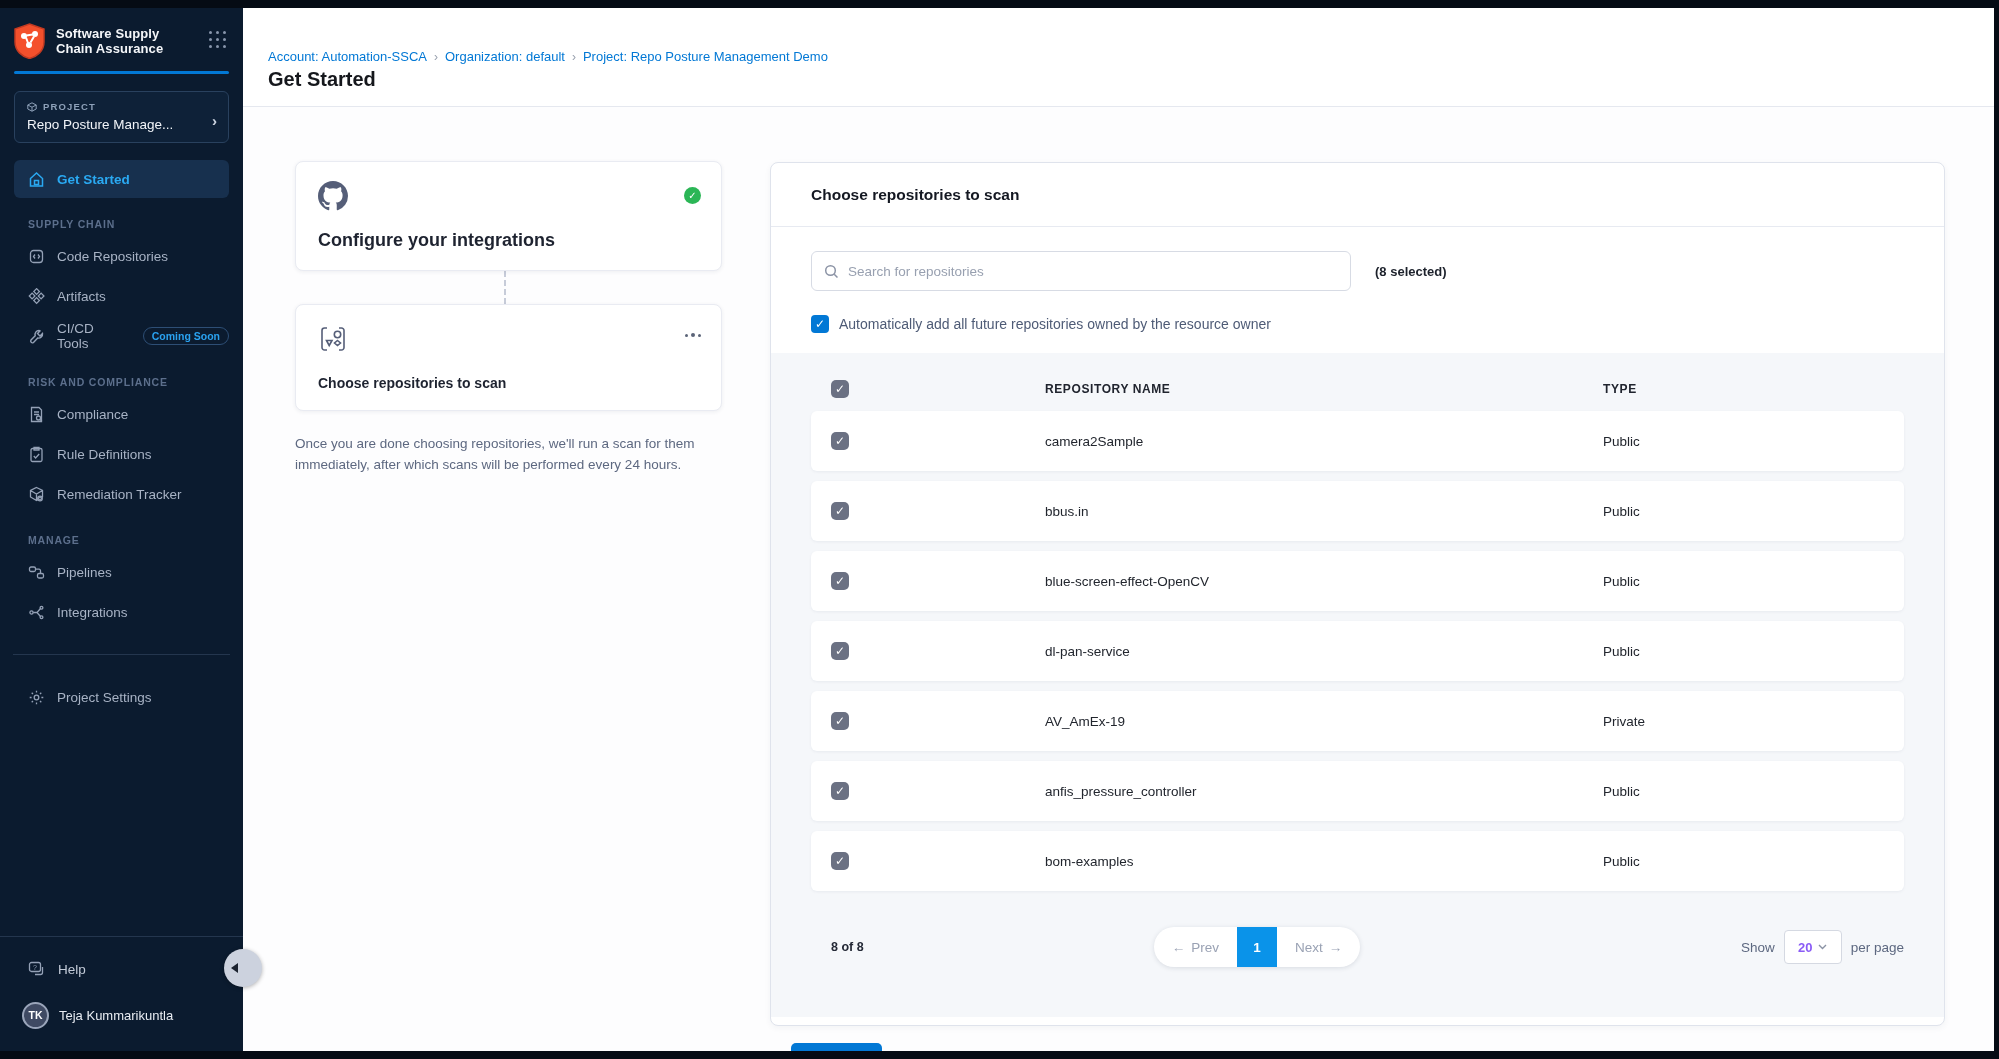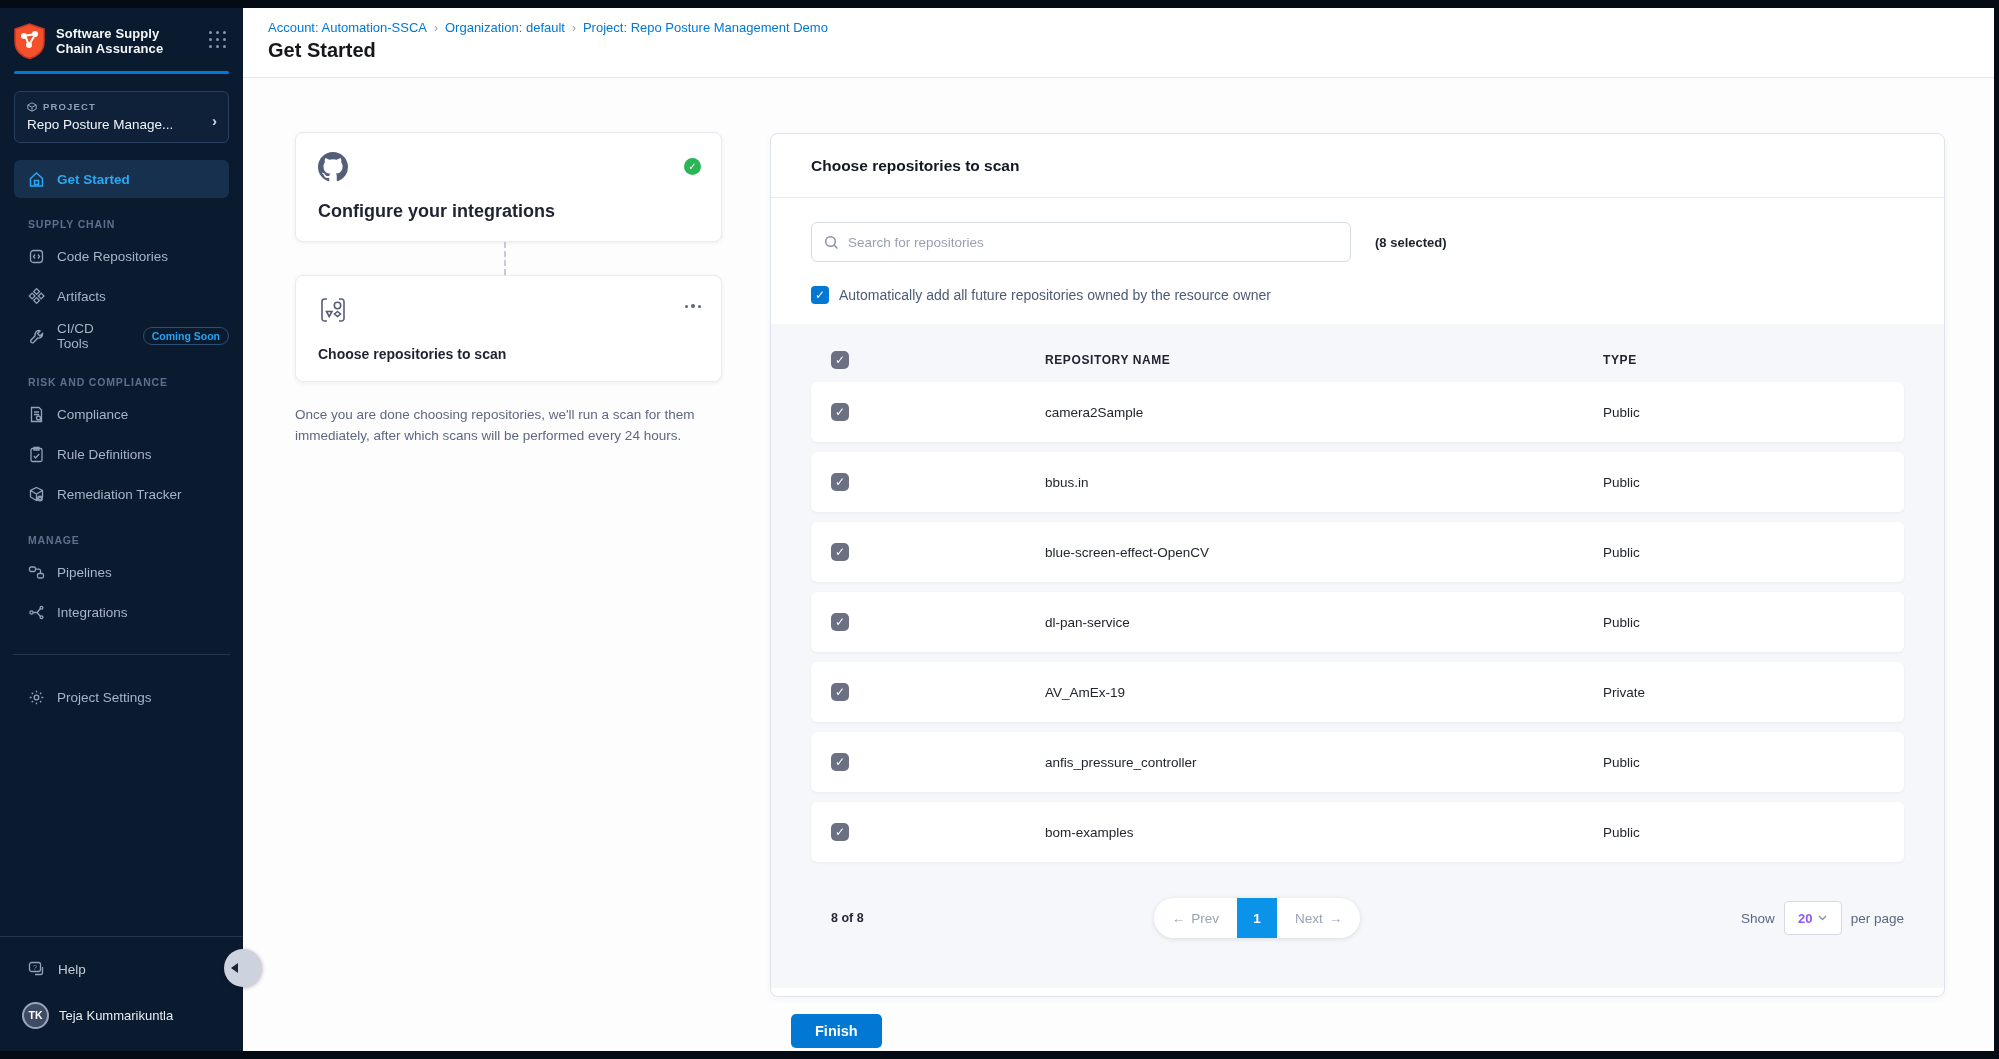--- a/index.html
+++ b/index.html
@@ -30,21 +30,21 @@
   .sidebar .spacer { flex:1; }
   .bottom-block { border-top:1px solid #24364e; padding:10px 0 12px; }
   .help-row { display:flex; align-items:center; gap:12px; height:44px; padding:0 28px; font-size:13.5px; color:#c3cbd8; cursor:pointer; }
   .user-row { display:flex; align-items:center; gap:10px; height:48px; padding:0 22px; font-size:13px; color:#e8ecf2; cursor:pointer; }
   .avatar { width:27px; height:27px; border-radius:50%; background:#3f4a63; border:2px solid #9aa5ba; color:#fff; font-size:10.5px; font-weight:700; display:flex; align-items:center; justify-content:center; }
   .collapse-handle { position:absolute; left:224px; top:941px; width:38px; height:38px; border-radius:50%; background:#ccd2de; box-shadow:0 1px 4px rgba(0,0,0,.3); cursor:pointer; z-index:6; }
   .collapse-handle i { position:absolute; left:7px; top:14px; width:0; height:0; border-top:5px solid transparent; border-bottom:5px solid transparent; border-right:7px solid #1c2330; }
 
   
   .main { flex:1; display:flex; flex-direction:column; background:#fff; min-width:0; }
-  .page-header { height:70px; flex:0 0 70px; padding:12px 0 0 25px; border-bottom:1px solid #e5e8ef; background:#fff; }
+  .page-header { height:70px; flex:0 0 70px; padding:12px 0 0 25px; border-bottom:1px solid #e5e8ef; background:#fff;margin-top:29px; }
   .breadcrumb { font-size:13px; color:#0278d5; display:flex; align-items:center; gap:7px; }
   .breadcrumb a { color:#0278d5; text-decoration:none; cursor:pointer; }
   .crumb-sep { color:#98a0ae; font-size:12px; }
   .page-title { margin-top:4px; font-size:20px; font-weight:700; color:#15171c; }
   .content { position:relative; flex:1; background:#fdfdfe; }
 
   
   .stepper { position:absolute; left:52px; top:54px; width:427px; }
   .step-card { position:relative; background:#fff; border:1px solid #e9ebf2; border-radius:8px; box-shadow:0 1px 4px rgba(35,45,70,.07); padding:19px 22px; }
   .step-card .octo { width:30px; height:30px; }

